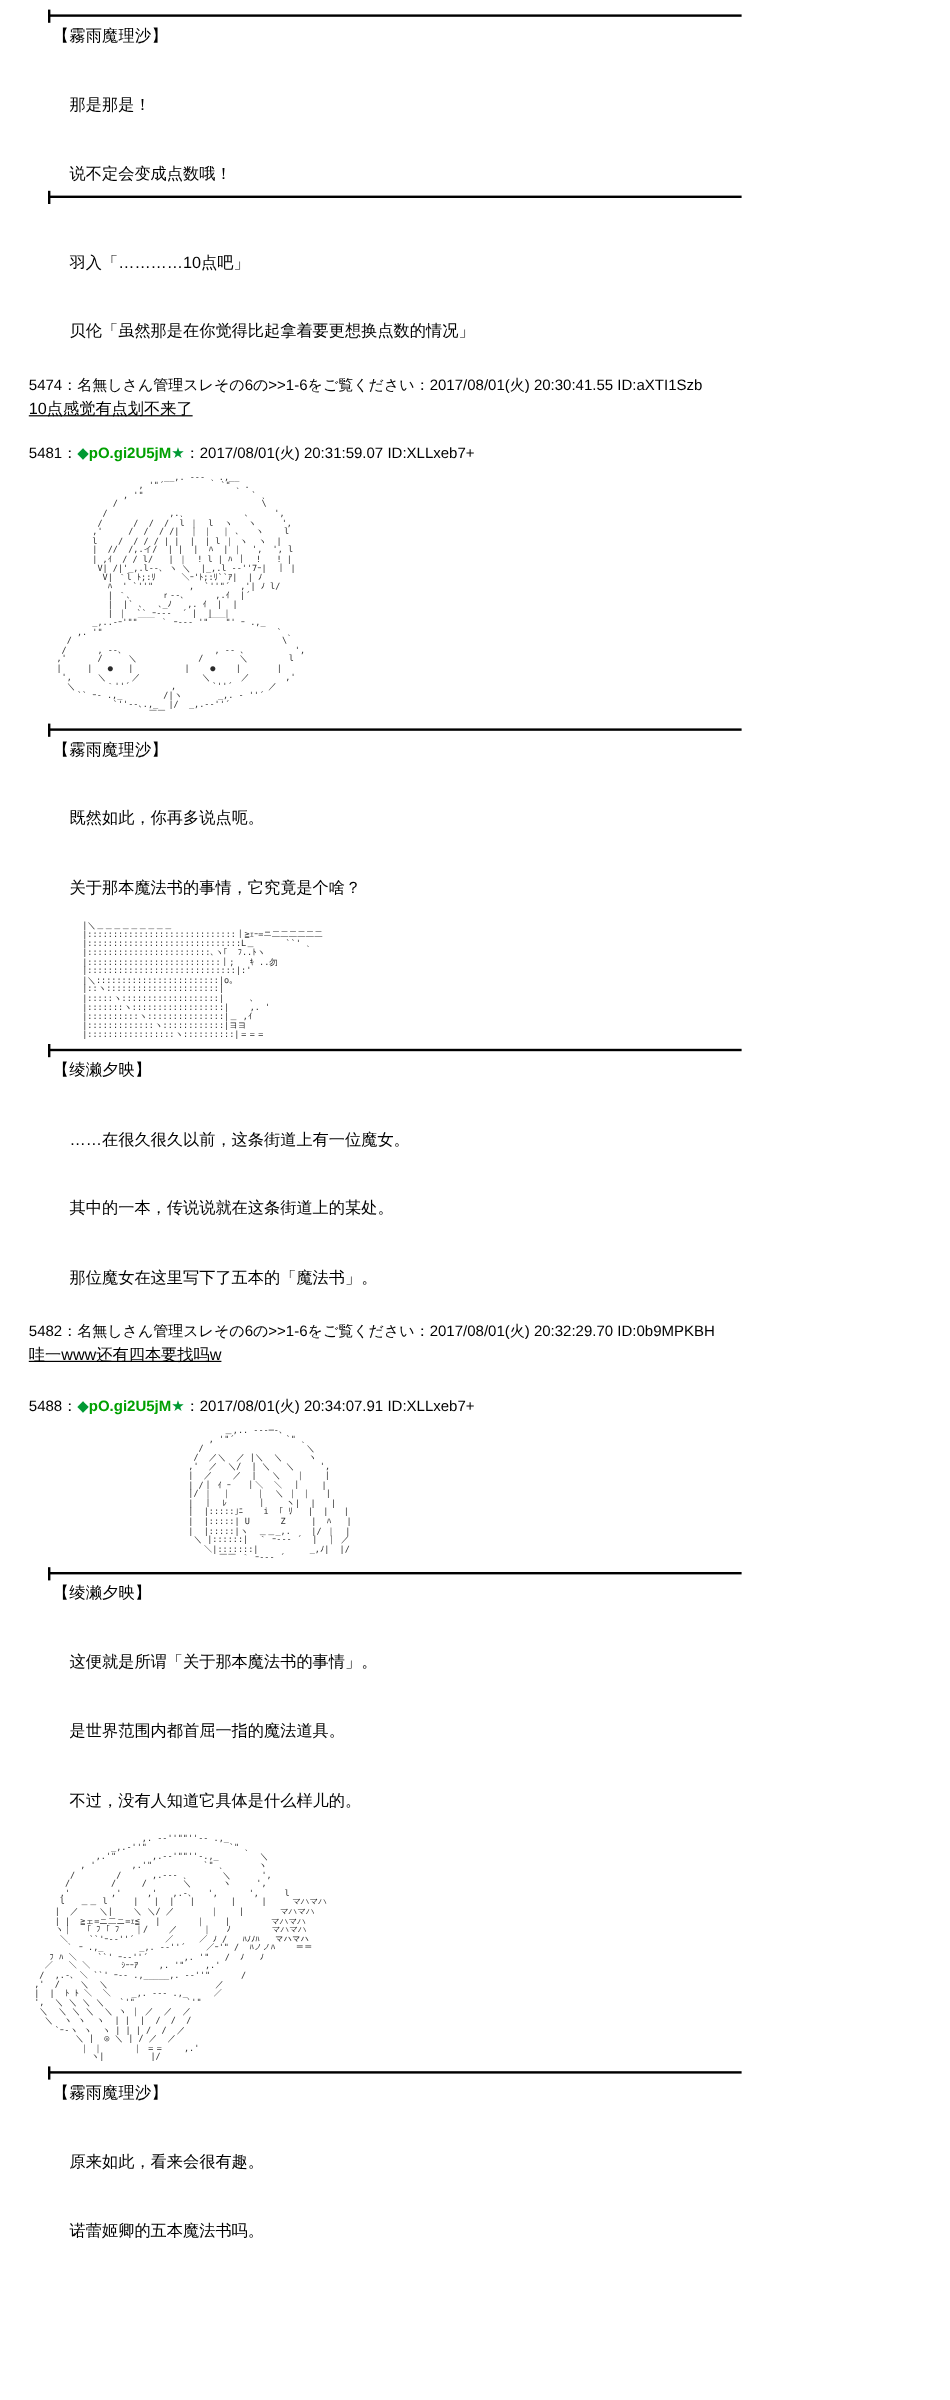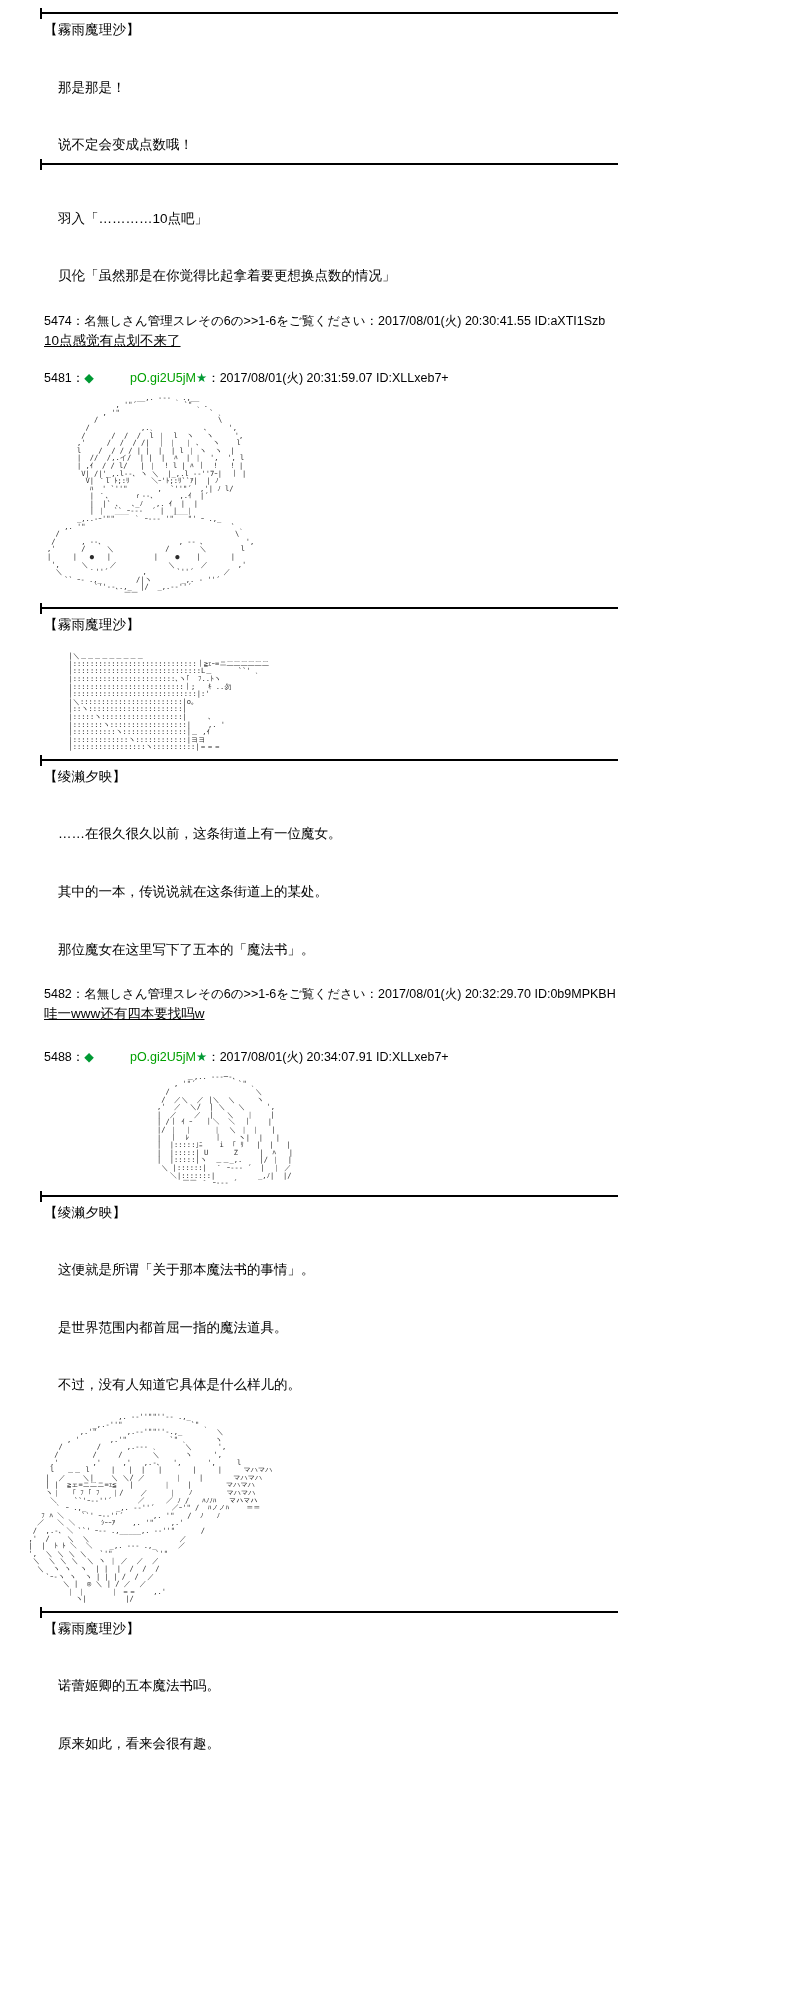--- a/index.html
+++ b/index.html
@@ -54,33 +54,32 @@
   }
   .speech .line {
     font-size: 13.5px;
     padding-left: 14px;
     white-space: pre-wrap;
     margin-top: 38px;
   }
 
   
   .post {
-    padding: 6px 0 2px 44px;
+    padding: 6px 0 2px 24px;
     line-height: 1.5;
   }
   .post-head {
     font-size: 12.5px;
     white-space: nowrap;
   }
   .post-head .num { }
   .post-head .name { }
   .post-head .trip {
     color: #00a000;
-    font-weight: normal;
-    margin-left: 36px;
+    font-weight: bold;
   }
   .post-head .gem {
     color: #009933;
     font-weight: bold;
   }
   .post-head .star {
     color: #009933;
     font-weight: bold;
   }
   .post-body {
@@ -175,20 +174,22 @@
                `''‐-､.,_  |/  _,.-‐''´
                       ￣￣</pre>
 
   <div class="rule">
     <span class="tick"></span>
     <span class="bar"></span>
   </div>
 
   <div class="speech">
     <div class="who">【霧雨魔理沙】</div>
+    <div class="line">既然如此，你再多说点呃。</div>
+    <div class="line">关于那本魔法书的事情，它究竟是个啥？</div>
   </div>
 
   <div class="spacer10"></div>
 
   <pre class="aa c2">  |＼＿＿＿＿＿＿＿＿＿
   |:::::::::::::::::::::::::::::｜≧ｪｰ=ニ二二二二二二
   |::::::::::::::::::::::::::::::L＿      ``' 、
   |::::::::::::::::::::::::､ヽ｢  ﾌ..ﾄヽ
   |::::::::::::::::::::::::::｜;   ｷ ..勿
   |:::::::::::::::::::::::::::::|:'
@@ -281,17 +282,17 @@
            ｜ ｜      ｜ ＝＝    ,.'
              ヽ|         |/</pre>
 
   <div class="rule">
     <span class="tick"></span>
     <span class="bar"></span>
   </div>
 
   <div class="speech">
     <div class="who">【霧雨魔理沙】</div>
+    <div class="line">原来如此，看来会很有趣。</div>
     <div class="line">诺蕾姬卿的五本魔法书吗。</div>
-    <div class="line">原来如此，看来会很有趣。</div>
   </div>
 
 </div>
 
 </body></html>

